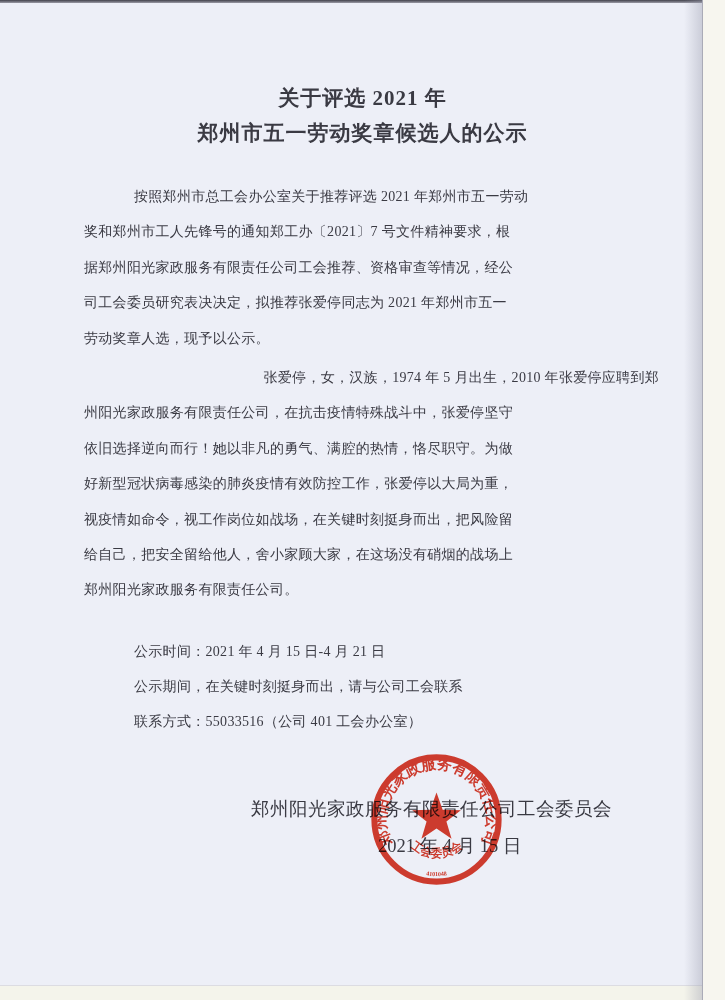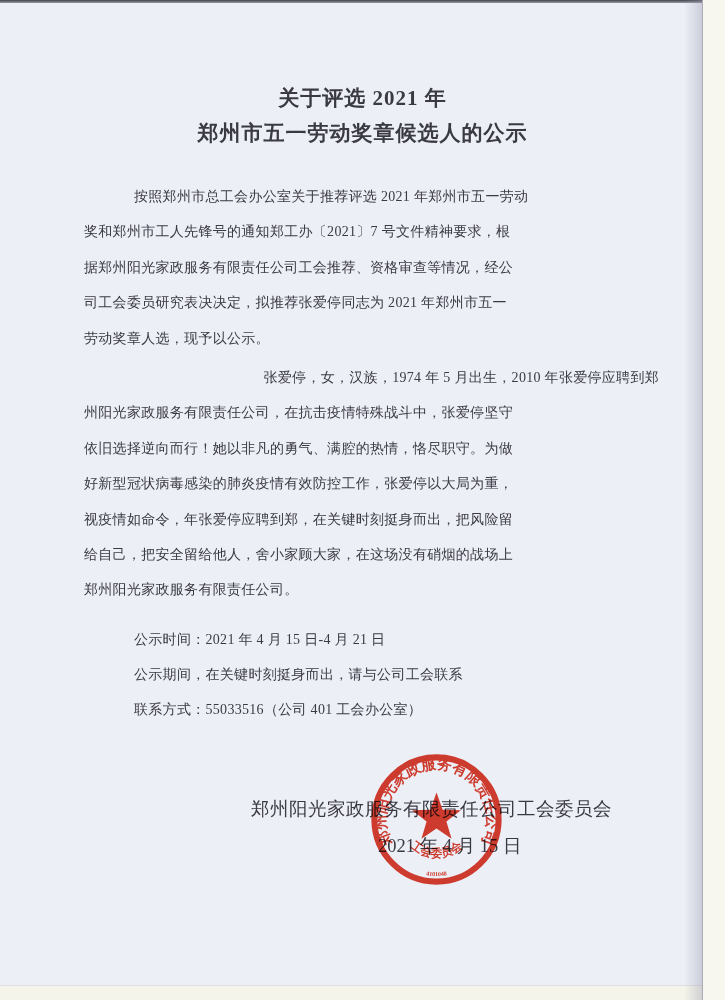--- a/index.html
+++ b/index.html
@@ -23,21 +23,21 @@
     font-size:21px;font-weight:700;letter-spacing:1px;height:36px;line-height:36px;
     white-space:nowrap;}
   .title-1{top:80px;}
   .title-2{top:115px;}
 
   .body-text{position:absolute;left:84px;top:179px;width:575px;}
   .line{height:35.4px;line-height:35.4px;font-size:14px;letter-spacing:.3px;
     white-space:nowrap;}
   .ind{padding-left:50px;}
   .p2{margin-top:4px;text-align:right;}
-  .p3{margin-top:14px;}
+  .p3{margin-top:26px;}
 
   .signature{position:absolute;top:791px;right:113px;height:36px;line-height:36px;
     font-size:18.5px;letter-spacing:.5px;white-space:nowrap;z-index:2;}
   .sig-date{position:absolute;top:828px;left:378px;width:170px;height:36px;line-height:36px;
     font-size:18.5px;text-align:left;white-space:nowrap;z-index:2;}
 
   .seal{position:absolute;left:369px;top:752px;width:135px;height:135px;
     z-index:3;mix-blend-mode:multiply;opacity:.9;}
   .seal svg{width:100%;height:100%;}
   .seal text{font-family:"Liberation Serif","DejaVu Serif",serif;
@@ -57,21 +57,21 @@
 <div class="body-text">
   <div class="line ind">按照郑州市总工会办公室关于推荐评选 2021 年郑州市五一劳动</div>
   <div class="line">奖和郑州市工人先锋号的通知郑工办〔2021〕7 号文件精神要求，根</div>
   <div class="line">据郑州阳光家政服务有限责任公司工会推荐、资格审查等情况，经公</div>
   <div class="line">司工会委员研究表决决定，拟推荐张爱停同志为 2021 年郑州市五一</div>
   <div class="line">劳动奖章人选，现予以公示。</div>
   <div class="line ind p2">张爱停，女，汉族，1974 年 5 月出生，2010 年张爱停应聘到郑</div>
   <div class="line">州阳光家政服务有限责任公司，在抗击疫情特殊战斗中，张爱停坚守</div>
   <div class="line">依旧选择逆向而行！她以非凡的勇气、满腔的热情，恪尽职守。为做</div>
   <div class="line">好新型冠状病毒感染的肺炎疫情有效防控工作，张爱停以大局为重，</div>
-  <div class="line">视疫情如命令，年张爱停应聘到郑，在关键时刻挺身而出，把风险留</div>
+  <div class="line">视疫情如命令，视工作岗位如战场，在关键时刻挺身而出，把风险留</div>
   <div class="line">给自己，把安全留给他人，舍小家顾大家，在这场没有硝烟的战场上</div>
   <div class="line">郑州阳光家政服务有限责任公司。</div>
   <div class="line ind p3">公示时间：2021 年 4 月 15 日-4 月 21 日</div>
   <div class="line ind">公示期间，在关键时刻挺身而出，请与公司工会联系</div>
   <div class="line ind">联系方式：55033516（公司 401 工会办公室）</div>
 </div>
 
 <div class="signature">郑州阳光家政服务有限责任公司工会委员会</div>
 <div class="sig-date">2021 年 4 月 15 日</div>
 

